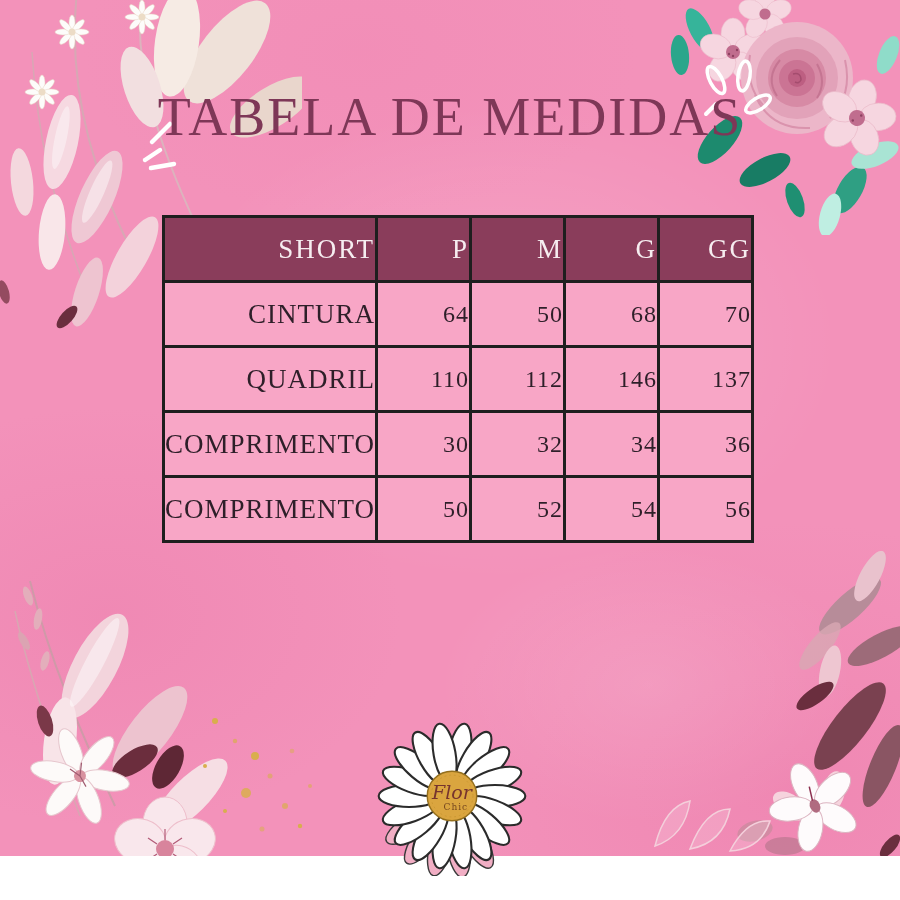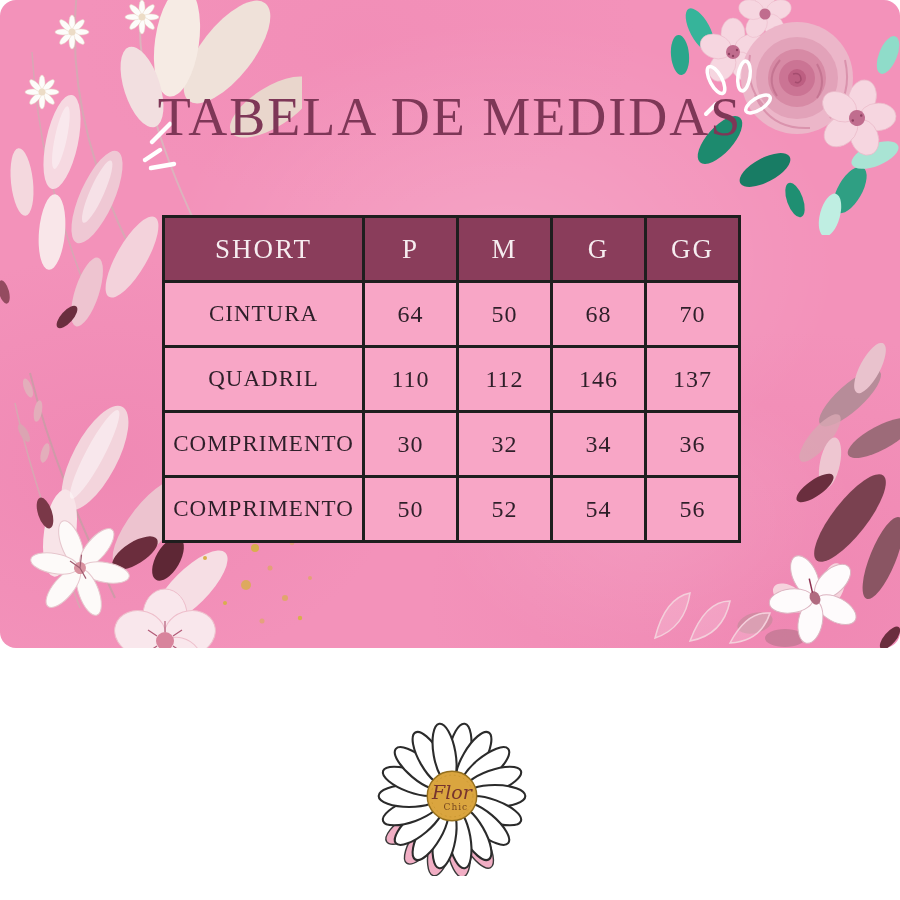--- a/index.html
+++ b/index.html
@@ -3,29 +3,28 @@
 <meta charset="utf-8">
 <style>
   * { margin:0; padding:0; box-sizing:border-box; }
   html,body { width:900px; height:900px; }
   body {
     font-family: "Liberation Serif", "DejaVu Serif", serif;
     overflow: hidden;
   }
   .stage {
     position: relative;
-    width: 900px; height: 648px;
+    width: 900px; height: 856px;
     background:
       radial-gradient(ellipse 480px 340px at 56% 40%, rgba(255,255,255,0.16), rgba(255,255,255,0) 70%),
       radial-gradient(ellipse 300px 200px at 72% 80%, rgba(255,255,255,0.12), rgba(255,255,255,0) 70%),
       radial-gradient(ellipse 420px 300px at 12% 72%, rgba(232,116,166,0.30), rgba(232,116,166,0) 70%),
       radial-gradient(ellipse 520px 380px at 88% 92%, rgba(230,108,160,0.28), rgba(230,108,160,0) 70%),
       radial-gradient(ellipse 400px 240px at 40% 6%, rgba(238,130,175,0.25), rgba(238,130,175,0) 70%),
       var(--background, #f392ba);
-    border-radius: 16px;
   }
   .deco { position: absolute; pointer-events: none; }
   .deco.tl { left:-8px; top:-8px; }
   .deco.tr { right:0; top:0; }
   .deco.bl { left:0; bottom:0; }
   .deco.br { right:0; bottom:0; }
 
   .title {
     position: absolute;
     top: 86px; left: 0; width: 100%;
@@ -42,30 +41,30 @@
 
   table.measure {
     position: absolute;
     left: 162px; top: 215px;
     border-collapse: collapse;
     table-layout: fixed;
   }
   table.measure td {
     border: 3px solid var(--border, #1e1e1e);
     height: 65px;
-    text-align: center;
+    text-align: right;
     vertical-align: middle;
     background: var(--cell-pink, #f8a6c6);
     color: #2e1f29;
     font-size: 24px;
     letter-spacing: 1px;
     overflow: hidden;
     white-space: nowrap;
   }
-  table.measure td.lbl { font-size: 23px; }
+  table.measure td.lbl { font-size: 27px; }
   table.measure tr.hdr td {
     background: var(--header-maroon, #8a3d5b);
     color: #f6edf0;
     font-size: 27px;
     letter-spacing: 2px;
   }
 
   .logo {
     position: absolute;
     left: 372px; top: 716px;

